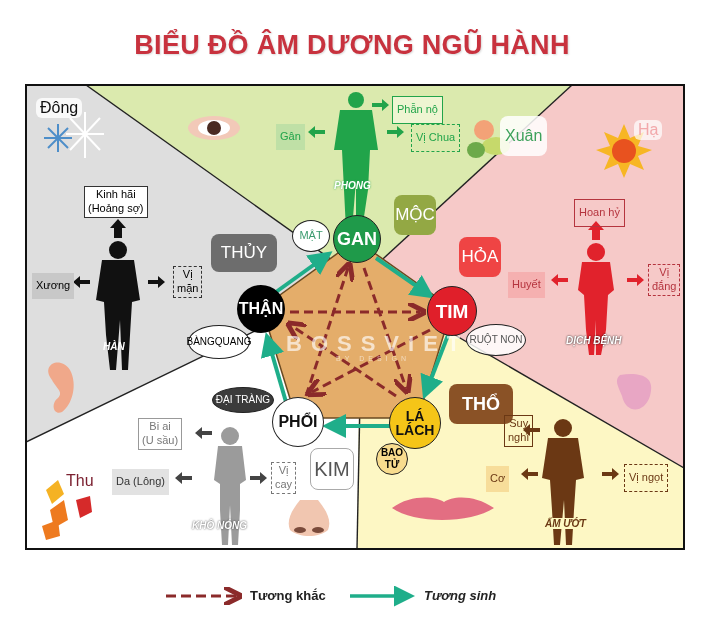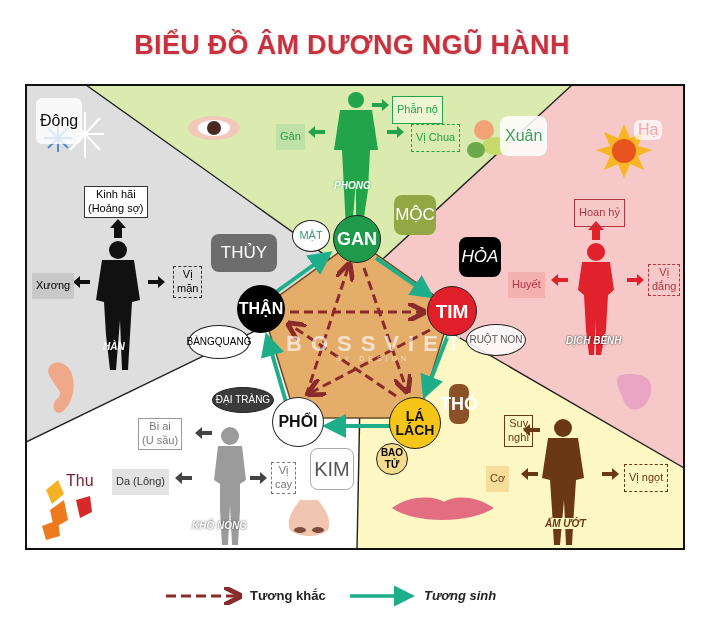--- a/index.html
+++ b/index.html
@@ -166,29 +166,29 @@
     <polygon points="46,490 58,480 64,494 52,504" fill="#f5b223"></polygon>
     <polygon points="50,510 64,500 68,520 54,528" fill="#ee7a1f"></polygon>
     <polygon points="76,500 90,496 92,512 80,518" fill="#d62a2a"></polygon>
     <polygon points="42,526 58,520 60,536 46,540" fill="#ee7a1f"></polygon>
   </g>
 
   <line x1="166" y1="596" x2="236" y2="596" stroke="#8b2a2a" stroke-width="3" stroke-dasharray="10,5" marker-end="url(#mk-r)"></line>
   <line x1="350" y1="596" x2="408" y2="596" stroke="#1fae8a" stroke-width="3.5" marker-end="url(#mk-g)"></line>
 </svg>
 
-<div class="season" style="left:36px;top:98px;background:rgba(255,255,255,0.8);padding:14px 4px;border-radius:6px;color:#111;">Đông</div>
+<div class="season" style="left:36px;top:98px;background:rgba(255,255,255,0.8);padding:1px 4px;border-radius:6px;color:#111;">Đông</div>
 <div class="season" style="left:500px;top:116px;background:rgba(255,255,255,0.85);padding:11px 5px;border-radius:8px;color:#3da15b;">Xuân</div>
 <div class="season" style="left:634px;top:120px;background:rgba(255,255,255,0.7);padding:1px 4px;border-radius:6px;color:#f2a8ab;">Hạ</div>
 <div class="season" style="left:66px;top:472px;color:#7b2030;">Thu</div>
 
 <div class="elem" style="left:211px;top:234px;width:66px;height:38px;background:#6d6d6d;">THỦY</div>
 <div class="elem" style="left:394px;top:195px;width:42px;height:40px;background:#93a844;">MỘC</div>
-<div class="elem" style="left:459px;top:237px;width:42px;height:40px;background:#000000;font-style:italic;">HỎA</div>
-<div class="elem" style="left:449px;top:384px;width:20px;height:40px;background:#8a5226;font-weight:bold;font-size:18px;">THỔ</div>
+<div class="elem" style="left:459px;top:237px;width:42px;height:40px;background:#ef4444;">HỎA</div>
+<div class="elem" style="left:449px;top:384px;width:64px;height:40px;background:#8a5226;font-weight:bold;font-size:18px;">THỔ</div>
 <div class="elem" style="left:310px;top:448px;width:42px;height:40px;background:#fff;color:#555;border:1px solid #aaa;font-size:20px;">KIM</div>
 
 <div class="organ" style="left:333px;top:215px;width:46px;height:46px;background:#1f9a4a;color:#fff;font-size:18px;border:1.5px solid #222;">GAN</div>
 <div class="organ" style="left:427px;top:286px;width:48px;height:48px;background:#e01f2a;color:#fff;font-size:19px;border:1.5px solid #222;">TIM</div>
 <div class="organ" style="left:237px;top:285px;width:48px;height:48px;background:#000;color:#fff;font-size:16px;">THẬN</div>
 <div class="organ" style="left:272px;top:397px;width:50px;height:48px;background:#fff;color:#111;font-size:16px;border:1.5px solid #222;">PHỔI</div>
 <div class="organ" style="left:389px;top:397px;width:50px;height:50px;background:#f5c518;color:#111;font-size:14px;border:1.5px solid #222;flex-direction:column;">
   <span>LÁ</span>
   <span>LÁCH</span>
 </div>

